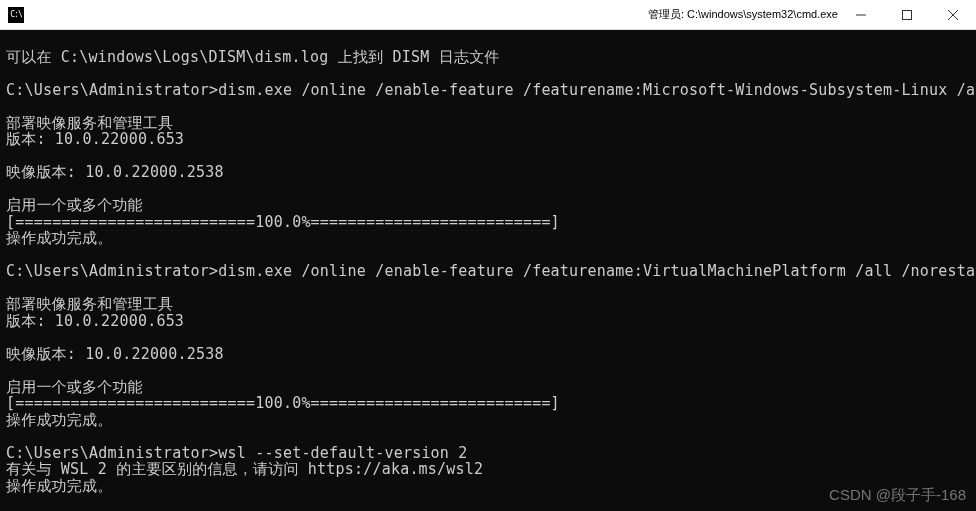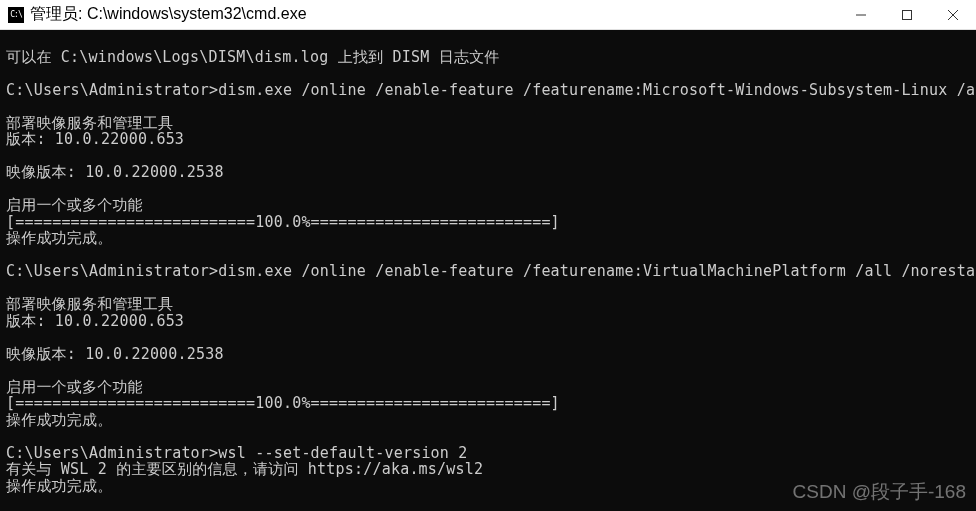--- a/index.html
+++ b/index.html
@@ -28,23 +28,24 @@
   align-items: center;
   justify-content: center;
 }
 .titlebar-icon-inner {
   color: #fff;
   font-size: 8px;
   font-family: monospace;
   letter-spacing: -1px;
 }
 .titlebar-text {
-  font-size: 16px;
+  font-size: 11px;
   color: #000;
   flex: 1;
+  text-align: right;
 }
 .win-controls {
   display: flex;
   height: 100%;
 }
 .win-btn {
   width: 46px;
   height: 100%;
   display: flex;
   align-items: center;
@@ -65,21 +66,21 @@
   overflow: hidden;
   white-space: pre;
   letter-spacing: 0.2px;
 }
 .terminal .line { white-space: pre; }
 .watermark {
   position: absolute;
   bottom: 6px;
   right: 10px;
   color: rgba(200,200,200,0.55);
-  font-size: 19px;
+  font-size: 15px;
   font-family: "Microsoft YaHei", sans-serif;
   pointer-events: none;
   text-align: center;
 }
 </style>
 </head>
 <body>
 
 <div class="titlebar">
   <div class="titlebar-icon">

